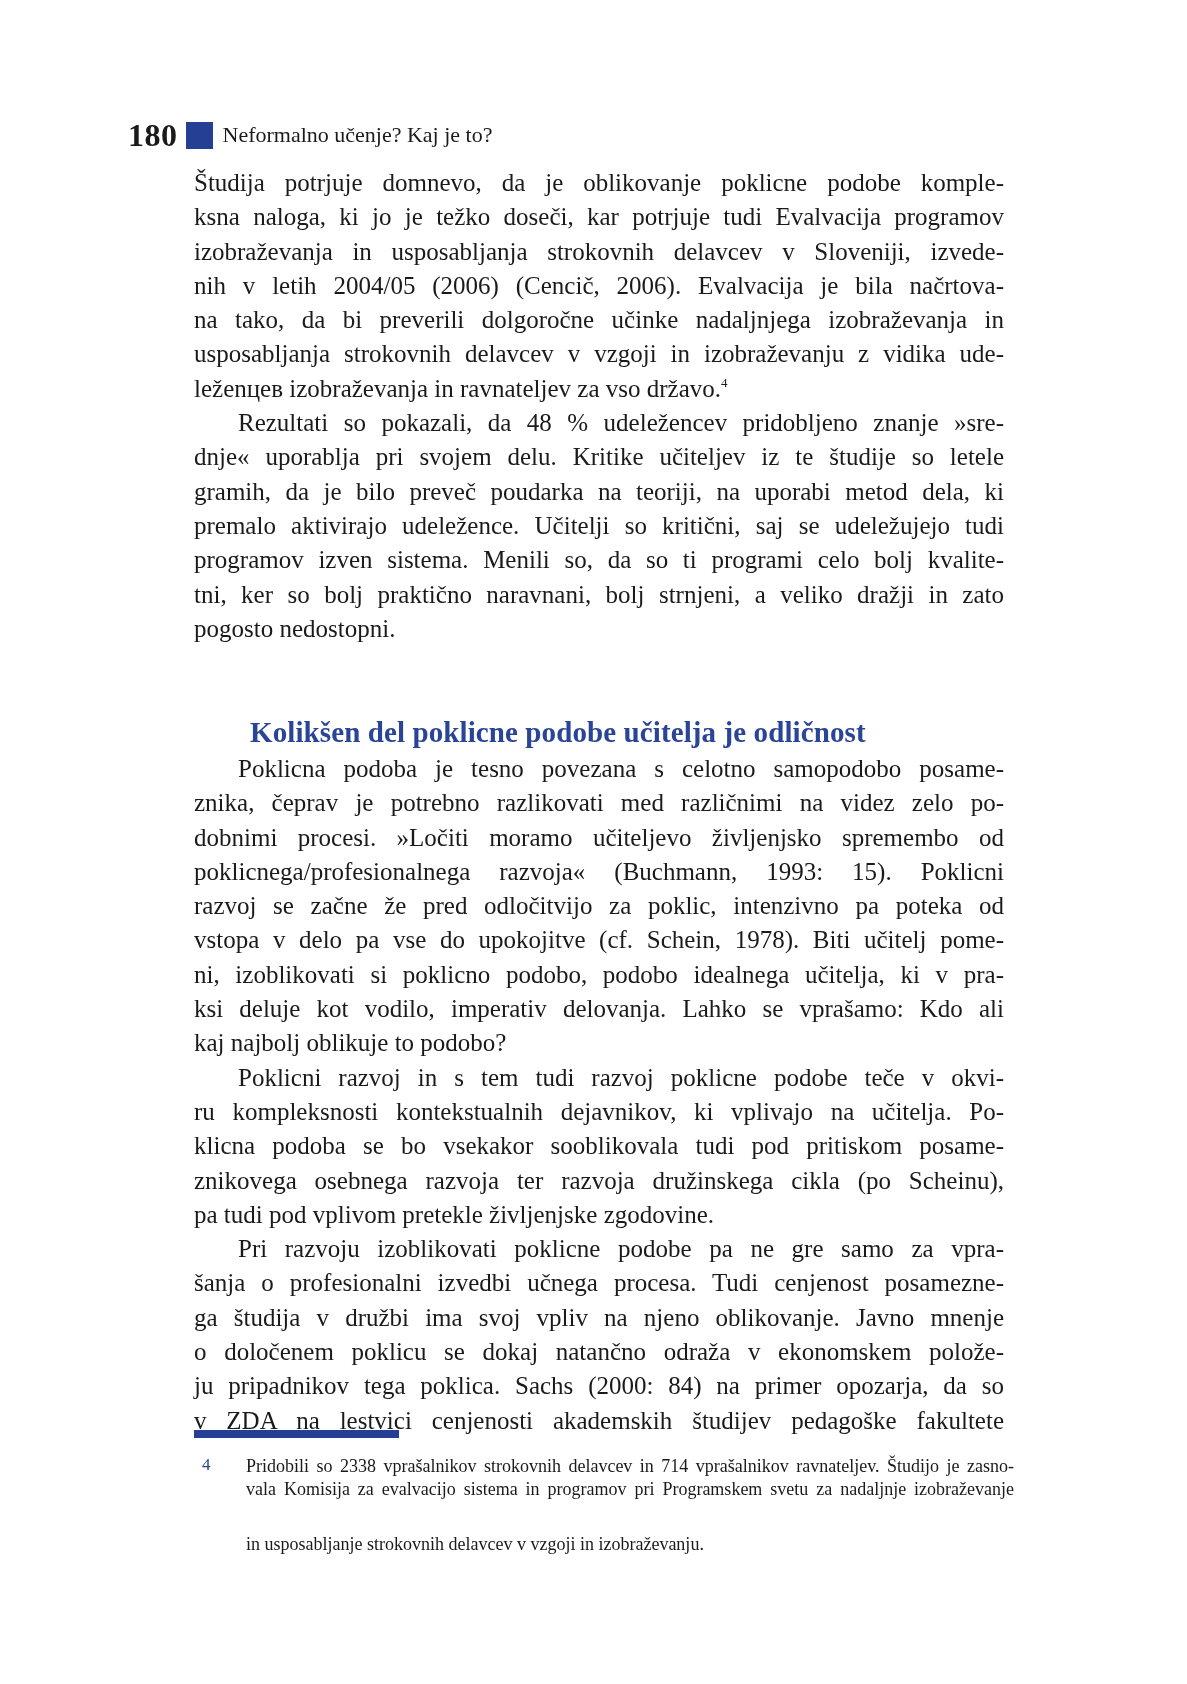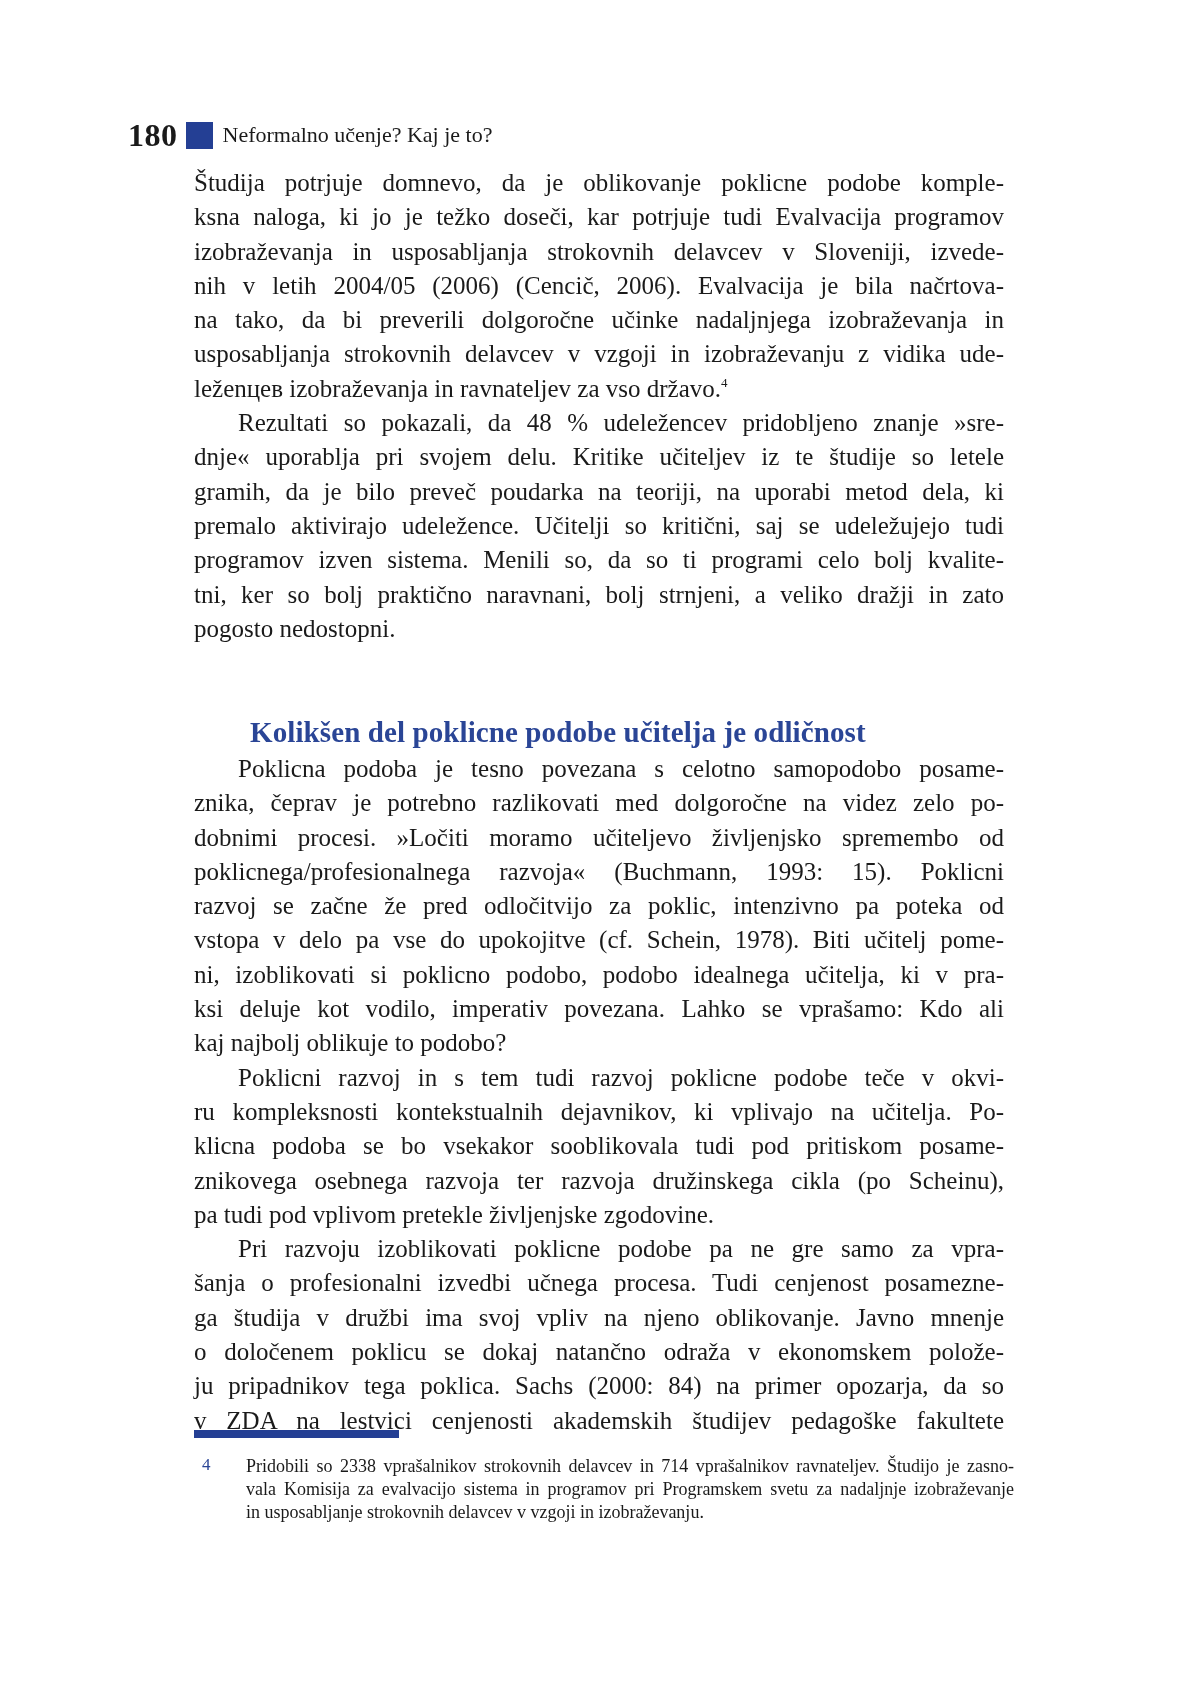--- a/index.html
+++ b/index.html
@@ -13,21 +13,21 @@
     .line.last { text-align-last: left; }
     .line.indent { padding-left: 44px; }
     .heading { position: absolute; left: 250px; top: 716px; font-size: 29px; font-weight: bold; color: #2a4596; white-space: nowrap; letter-spacing: 0.1px; }
     .body2 { position: absolute; left: 194px; top: 752px; width: 810px; }
     sup { font-size: 13px; vertical-align: top; line-height: 1; position: relative; top: 4px; }
     .rule { position: absolute; left: 194px; top: 1430px; width: 205px; height: 8px; background: #243f94; }
     .footnote { position: absolute; left: 194px; top: 1455px; width: 820px; }
     .fn-marker { position: absolute; left: 8px; top: 0; font-size: 17px; color: #2a4596; }
     .fn-lines { position: absolute; left: 52px; top: 0; width: 768px; }
     .fn-line { font-size: 18px; height: 23px; line-height: 23px; white-space: nowrap; text-align: justify; text-align-last: justify; }
-    .fn-line.last { text-align-last: left; }
+    .fn-line.last { text-align-last: left; margin-top: 32px; }
   </style>
 </head>
 <body>
 
 <div class="header">
   <span class="page-number">180</span>
   <span class="header-square"></span>
   <span class="running-title">Neformalno učenje? Kaj je to?</span>
 </div>
 
@@ -50,27 +50,27 @@
     <div class="line">tni, ker so bolj praktično naravnani, bolj strnjeni, a veliko dražji in zato</div>
     <div class="line last">pogosto nedostopni.</div>
   </div>
 </div>
 
 <div class="heading">Kolikšen del poklicne podobe učitelja je odličnost</div>
 
 <div class="body2">
   <div>
     <div class="line indent">Poklicna podoba je tesno povezana s celotno samopodobo posame-</div>
-    <div class="line">znika, čeprav je potrebno razlikovati med dolgoročne na videz zelo po-</div>
+    <div class="line">znika, čeprav je potrebno razlikovati med različnimi na videz zelo po-</div>
     <div class="line">dobnimi procesi. »Ločiti moramo učiteljevo življenjsko spremembo od</div>
     <div class="line">poklicnega/profesionalnega razvoja« (Buchmann, 1993: 15). Poklicni</div>
     <div class="line">razvoj se začne že pred odločitvijo za poklic, intenzivno pa poteka od</div>
     <div class="line">vstopa v delo pa vse do upokojitve (cf. Schein, 1978). Biti učitelj pome-</div>
     <div class="line">ni, izoblikovati si poklicno podobo, podobo idealnega učitelja, ki v pra-</div>
-    <div class="line">ksi deluje kot vodilo, imperativ povezana. Lahko se vprašamo: Kdo ali</div>
+    <div class="line">ksi deluje kot vodilo, imperativ delovanja. Lahko se vprašamo: Kdo ali</div>
     <div class="line last">kaj najbolj oblikuje to podobo?</div>
   </div>
   <div>
     <div class="line indent">Poklicni razvoj in s tem tudi razvoj poklicne podobe teče v okvi-</div>
     <div class="line">ru kompleksnosti kontekstualnih dejavnikov, ki vplivajo na učitelja. Po-</div>
     <div class="line">klicna podoba se bo vsekakor sooblikovala tudi pod pritiskom posame-</div>
     <div class="line">znikovega osebnega razvoja ter razvoja družinskega cikla (po Scheinu),</div>
     <div class="line last">pa tudi pod vplivom pretekle življenjske zgodovine.</div>
   </div>
   <div>

